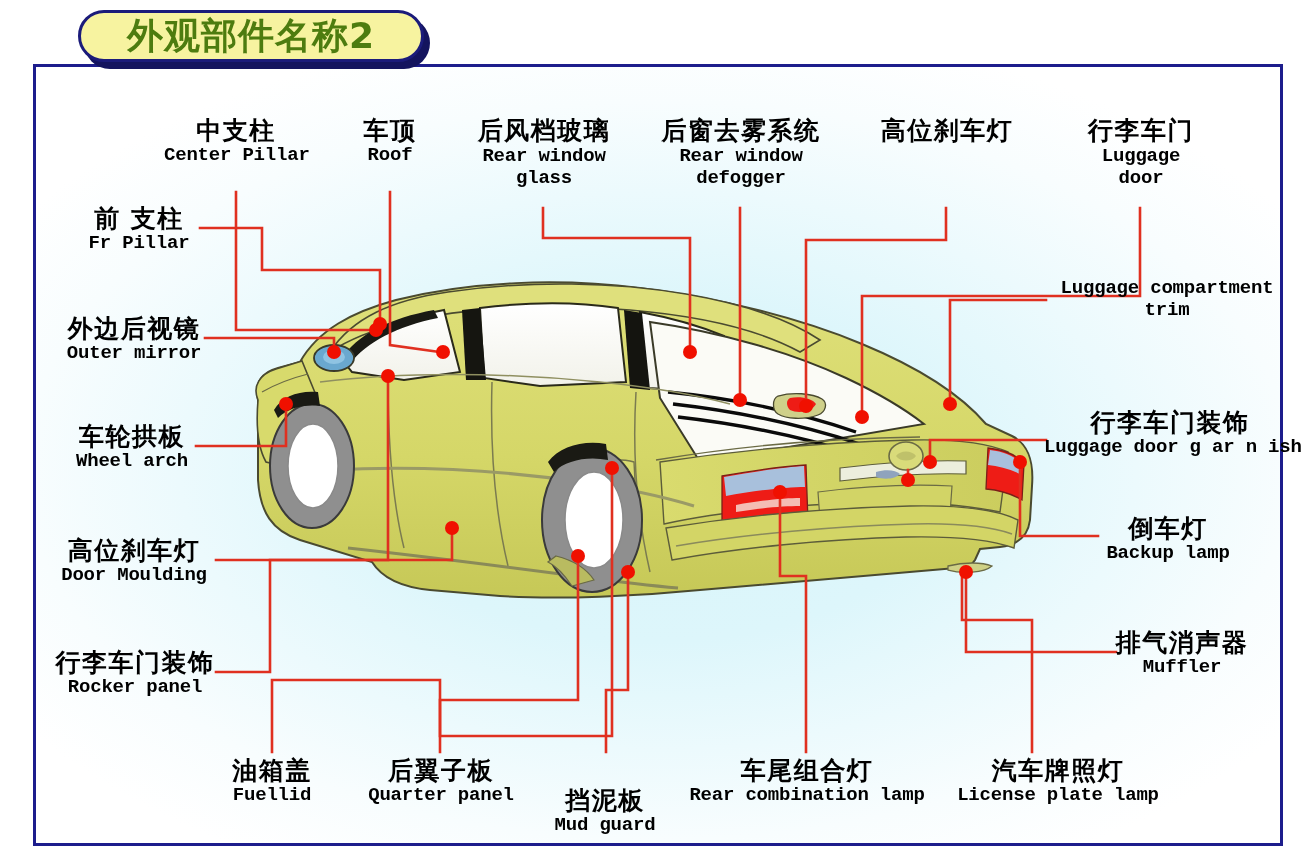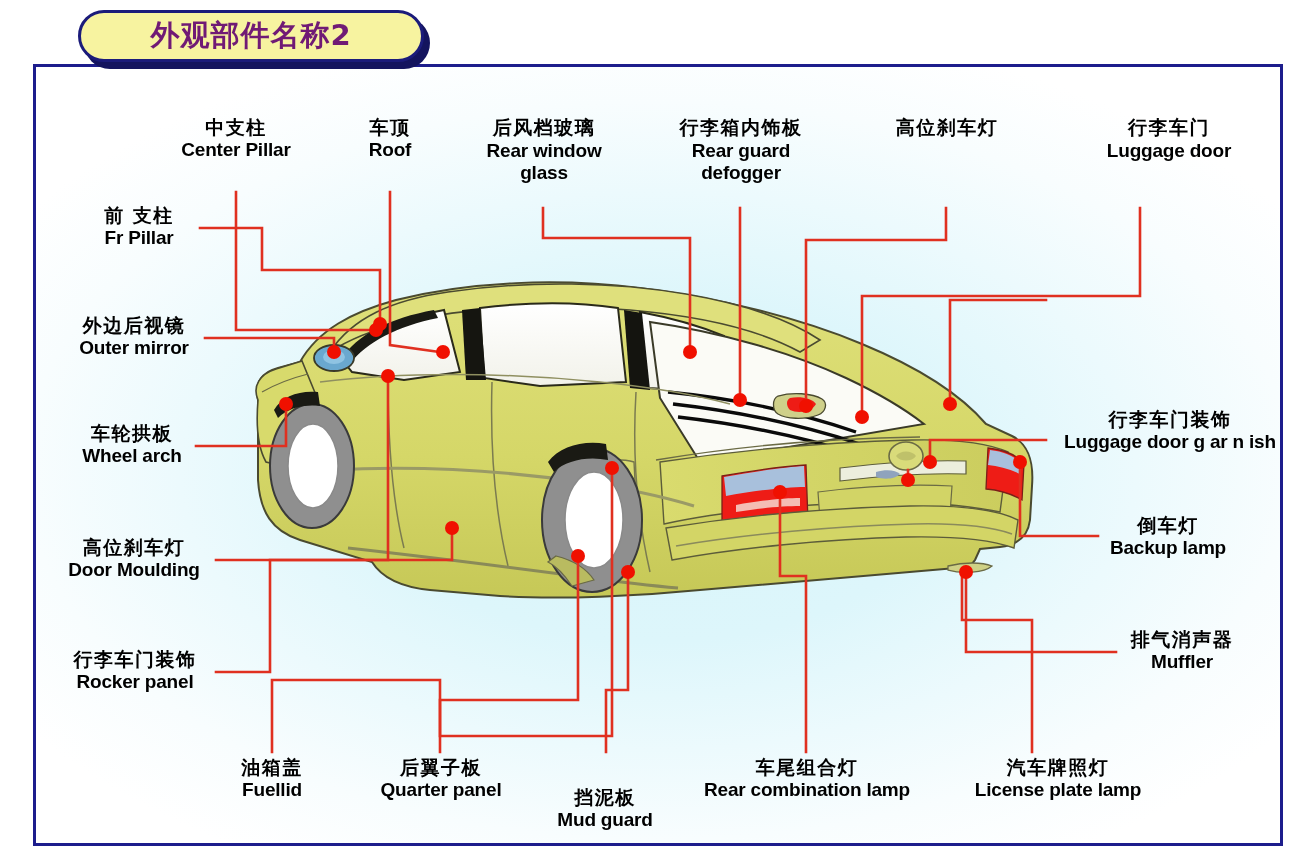--- a/index.html
+++ b/index.html
@@ -17,21 +17,21 @@
     background:#f7f3a0;
     border:3px solid #1b1b7a;
     border-radius:26px;
     box-sizing:border-box;
     display:flex;align-items:center;justify-content:center;
     box-shadow:6px 7px 0 #14145e;
     z-index:5;
   }
   #title-text{
     font-family:"DejaVu Sans","Liberation Sans",sans-serif;
-    font-size:29px;font-weight:700;color:#701a75;letter-spacing:1px;
+    font-size:36px;font-weight:700;color:#4d7c0f;letter-spacing:1px;
     white-space:nowrap;
   }
 
   
   #frame{
     position:absolute;left:33px;top:64px;width:1250px;height:782px;
     border:3px solid #1d1d8c;
     box-sizing:border-box;
     background:
       radial-gradient(ellipse 62% 58% at 50% 52%, #d8f5fa 0%, #ddf6fb 38%, #ecfafd 62%, #f8fdfe 82%, #ffffff 100%);
@@ -47,27 +47,27 @@
   .label{
     position:absolute;z-index:4;
     text-align:center;
     line-height:1.0;
     color:#000;
     white-space:nowrap;
   }
   .label .cn{
     display:block;
     font-family:"DejaVu Sans","Liberation Sans",sans-serif;
-    font-size:19px;font-weight:700;
+    font-size:25px;font-weight:700;
     letter-spacing:1.5px;
     margin-bottom:3px;
   }
   .label .en{
     display:block;
-    font-family:Liberation Sans, sans-serif;
+    font-family:Liberation Mono, monospace;
     font-size:19px;font-weight:700;
     letter-spacing:-0.2px;
   }
   .label.wrap{white-space:normal;}
   .label.wrap .en{line-height:1.14;}
 </style>
 </head>
 <body>
 
 <div id="title-banner">
@@ -266,29 +266,29 @@
   <span class="cn">车顶</span>
   <span class="en">Roof</span>
 </div>
 
 <div class="label wrap" style="left:466px;top:118px;width:156px;">
   <span class="cn">后风档玻璃</span>
   <span class="en">Rear window glass</span>
 </div>
 
 <div class="label wrap" style="left:660px;top:118px;width:162px;">
-  <span class="cn">行李箱内饰板</span>
-  <span class="en">Rear guard defogger</span>
+  <span class="cn">后窗去雾系统</span>
+  <span class="en">Rear window defogger</span>
 </div>
 
 <div class="label wrap" style="left:848px;top:118px;width:198px;">
   <span class="cn">高位刹车灯</span>
 </div>
 
-<div class="label wrap" style="left:1078px;top:118px;width:126px;margin-left:28px;">
+<div class="label wrap" style="left:1078px;top:118px;width:126px;">
   <span class="cn">行李车门</span>
   <span class="en">Luggage door</span>
 </div>
 
 <div class="label" style="left:74px;top:206px;width:130px;">
   <span class="cn">前 支柱</span>
   <span class="en">Fr   Pillar</span>
 </div>
 
 <div class="label" style="left:58px;top:316px;width:152px;text-align:center;">
@@ -305,20 +305,21 @@
   <span class="cn">高位刹车灯</span>
   <span class="en">Door Moulding</span>
 </div>
 
 <div class="label" style="left:50px;top:650px;width:170px;">
   <span class="cn">行李车门装饰</span>
   <span class="en">Rocker panel</span>
 </div>
 
 <div class="label wrap" style="left:1044px;top:278px;width:246px;">
+  <span class="en">Luggage compartment trim</span>
 </div>
 
 <div class="label" style="left:1044px;top:410px;width:252px;">
   <span class="cn">行李车门装饰</span>
   <span class="en">Luggage door g ar n ish</span>
 </div>
 
 <div class="label" style="left:1092px;top:516px;width:152px;">
   <span class="cn">倒车灯</span>
   <span class="en">Backup lamp</span>

